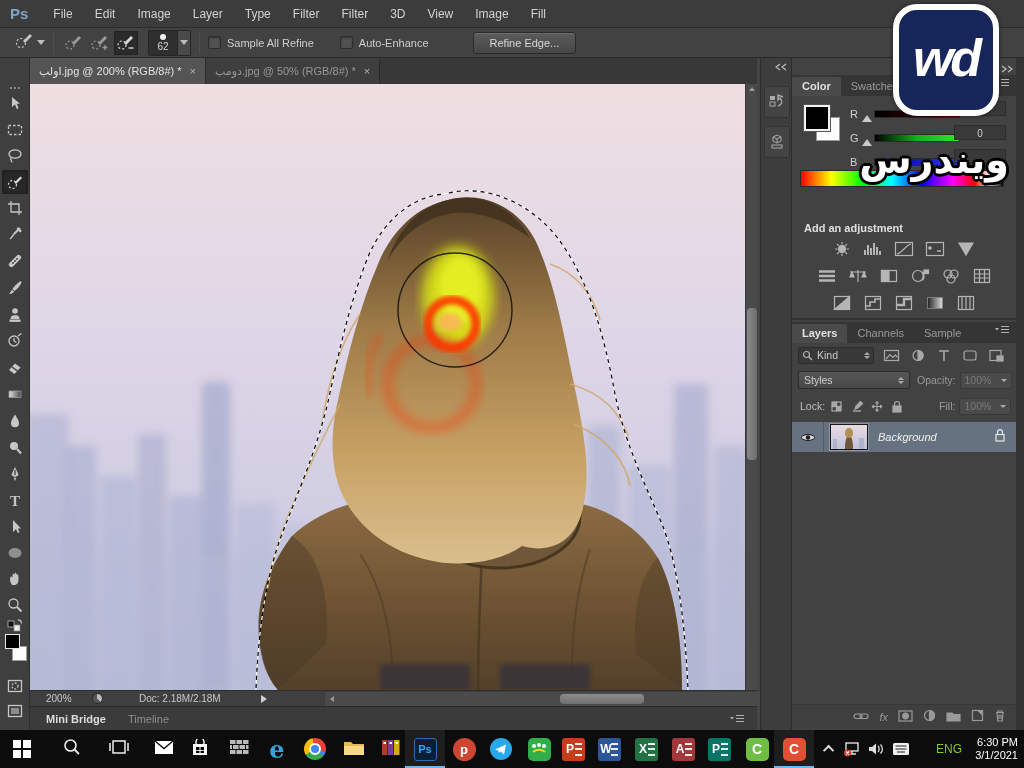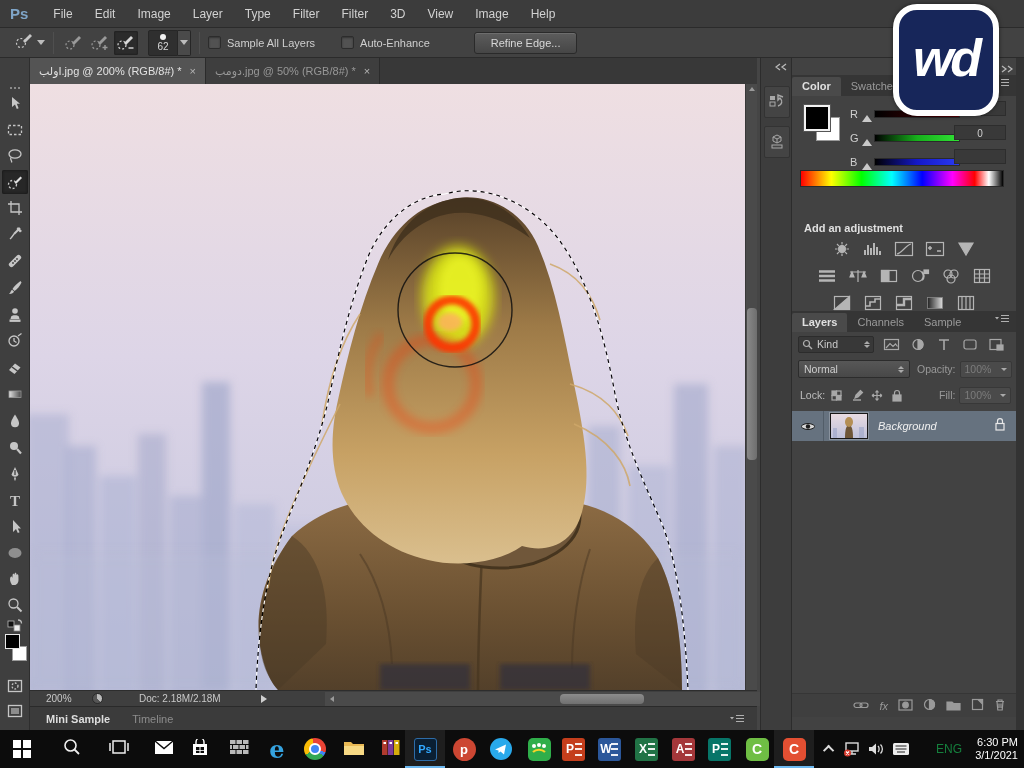--- a/index.html
+++ b/index.html
@@ -135,21 +135,21 @@
   
   .taskbar { position:absolute; left:0; top:730px; width:1024px; height:38px; background:#0c0c0c; z-index:10; }
   .tb { position:absolute; top:0; width:40px; height:38px; display:flex; align-items:center; justify-content:center; }
   .tb.active { background:#1e1e1e; box-shadow:inset 0 -2px 0 #6cb8f0; }
   .sq-app { width:23px; height:23px; border-radius:4px; display:flex; align-items:center; justify-content:center; color:#fff; font-weight:bold; font-size:13px; }
   .office { position:relative; }
   .office .lines { position:absolute; right:3px; top:5px; width:7px; height:13px; display:flex; flex-direction:column; justify-content:space-between; }
   .office .lines i { display:block; height:2px; background:#fff; opacity:.9; }
   .tray { position:absolute; top:0; height:38px; display:flex; align-items:center; color:#fff; }
   .clock { position:absolute; right:6px; top:0; height:38px; display:flex; flex-direction:column; justify-content:center; align-items:flex-end; color:#fff; font-size:11px; line-height:13px; }
-  .eng { position:absolute; right:62px; top:0; height:38px; display:flex; align-items:center; color:#15803d; font-size:12px; }
+  .eng { position:absolute; right:62px; top:0; height:38px; display:flex; align-items:center; color:#84cc16; font-size:12px; }
   .chev-up { width:8px; height:8px; border-left:2px solid #ddd; border-top:2px solid #ddd; transform:rotate(45deg) translateY(2px); }
 
   .ants-w { stroke:#fff; stroke-width:1.1; fill:none; stroke-dasharray:4 4; }
   .ants-b { stroke:#000; stroke-width:1.1; fill:none; stroke-dasharray:4 4; stroke-dashoffset:4; }
 </style>
 </head>
 <body>
 
 <div id="app">
 
@@ -158,21 +158,21 @@
     <span class="menu-item">File</span>
     <span class="menu-item">Edit</span>
     <span class="menu-item">Image</span>
     <span class="menu-item">Layer</span>
     <span class="menu-item">Type</span>
     <span class="menu-item">Filter</span>
     <span class="menu-item">Filter</span>
     <span class="menu-item">3D</span>
     <span class="menu-item">View</span>
     <span class="menu-item">Image</span>
-    <span class="menu-item">Help</span>
+    <span class="menu-item">Fill</span>
   </div>
   <div class="win-controls">
     <span class="win-btn">—</span>
     <span class="win-btn">❐</span>
     <span class="win-btn">✕</span>
   </div>
 
   <div class="optionsbar">
     <div class="tool-preview">
       <span>
@@ -209,21 +209,21 @@
     <div class="brush-size">
       <span class="brush-dot"></span>
       <span class="brush-num">62</span>
     </div>
     <div class="brush-dd">
         <span class="mini-arrow"></span>
       </div>
     <div class="opt-sep"></div>
     <div class="opt-check">
       <span class="checkbox"></span>
-      <span>Sample All Layers</span>
+      <span>Sample All Refine</span>
     </div>
     <div class="opt-check">
       <span class="checkbox"></span>
       <span>Auto-Enhance</span>
     </div>
     <div class="refine-btn">Refine Edge...</div>
   </div>
 
   <div class="tabbar">
     <div class="doctab active">
@@ -482,21 +482,21 @@
     <span class="doc-size">Doc: 2.18M/2.18M</span>
     <span class="flyout-tri"></span>
     <div class="hscroll">
       <span class="harrow-l"></span>
       <span class="hthumb"></span>
       <span class="harrow-r"></span>
     </div>
   </div>
 
   <div class="bottombar">
-    <span class="bb-tab1">Mini Sample</span>
+    <span class="bb-tab1">Mini Bridge</span>
     <span class="bb-tab2">Timeline</span>
     <span class="panel-menu-ic">
       <svg width="16" height="10">
           <path d="M1 3 L5 3 L3 5.5 Z" fill="#b0b0b0"></path>
           <path d="M7 1.5 H15 M7 4.5 H15 M7 7.5 H15" stroke="#b0b0b0" stroke-width="1.2"></path>
         </svg>
     </span>
   </div>
 
   <div class="strip">
@@ -666,21 +666,21 @@
           </span>
         <span class="adj-ic">
             <svg width="22" height="18">
               <rect x="3.5" y="2.5" width="15" height="13"></rect>
               <path d="M7 2.5 V15.5 M11 2.5 V15.5 M15 2.5 V15.5"></path>
             </svg>
           </span>
       </div>
     </div>
 
-    <div class="panel" style="top:253px;height:408px;border-bottom:none">
+    <div class="panel" style="top:264px;height:408px;border-bottom:none">
       <div class="panel-hdr">
         <span class="ptab on">Layers</span>
         <span class="ptab">Channels</span>
         <span class="ptab">Sample</span>
         <span class="pmenu">
           <svg width="16" height="10">
               <path d="M1 3 L5 3 L3 5.5 Z" fill="#b0b0b0"></path>
               <path d="M7 1.5 H15 M7 4.5 H15 M7 7.5 H15" stroke="#b0b0b0" stroke-width="1.2"></path>
             </svg>
         </span>
@@ -723,21 +723,21 @@
           <span class="kicon">
               <svg width="16" height="15">
                 <rect x="2" y="2.5" width="11" height="10"></rect>
                 <rect x="9" y="8" width="6" height="5" fill="#a8a8a8"></rect>
               </svg>
             </span>
         </div>
       </div>
       <div class="blend-row">
         <div class="blend-dd">
-          <span>Normal</span>
+          <span>Styles</span>
           <span class="updown">
               <i class="u"></i>
               <i class="d"></i>
             </span>
         </div>
         <span class="op-label">Opacity:</span>
         <div class="dis-box" style="width:52px">
           <span>100%</span>
           <span class="updown" style="margin-left:auto">
               <i class="d"></i>
@@ -835,20 +835,21 @@
               <path d="M2 3.5 H10 M4 3.5 V2 H8 V3.5 M3 3.5 L3.8 12 H8.2 L9 3.5 M5 5.5 V10 M7 5.5 V10"></path>
             </svg></span>
       </div>
     </div>
   </div>
   <div class="dock-edge"></div>
 
   <div class="wd-logo">
     <span class="wd-text">wd</span>
   </div>
+  <div class="arabic-mark">ويندرس</div>
 
   <div class="taskbar">
     <div class="tb" style="left:2px">
       <span style="display:grid;grid-template-columns:8px 8px;grid-gap:1.5px">
           <i style="background:#fff;height:8px"></i>
           <i style="background:#fff;height:8px"></i>
           <i style="background:#fff;height:8px"></i>
           <i style="background:#fff;height:8px"></i>
         </span>
     </div>

